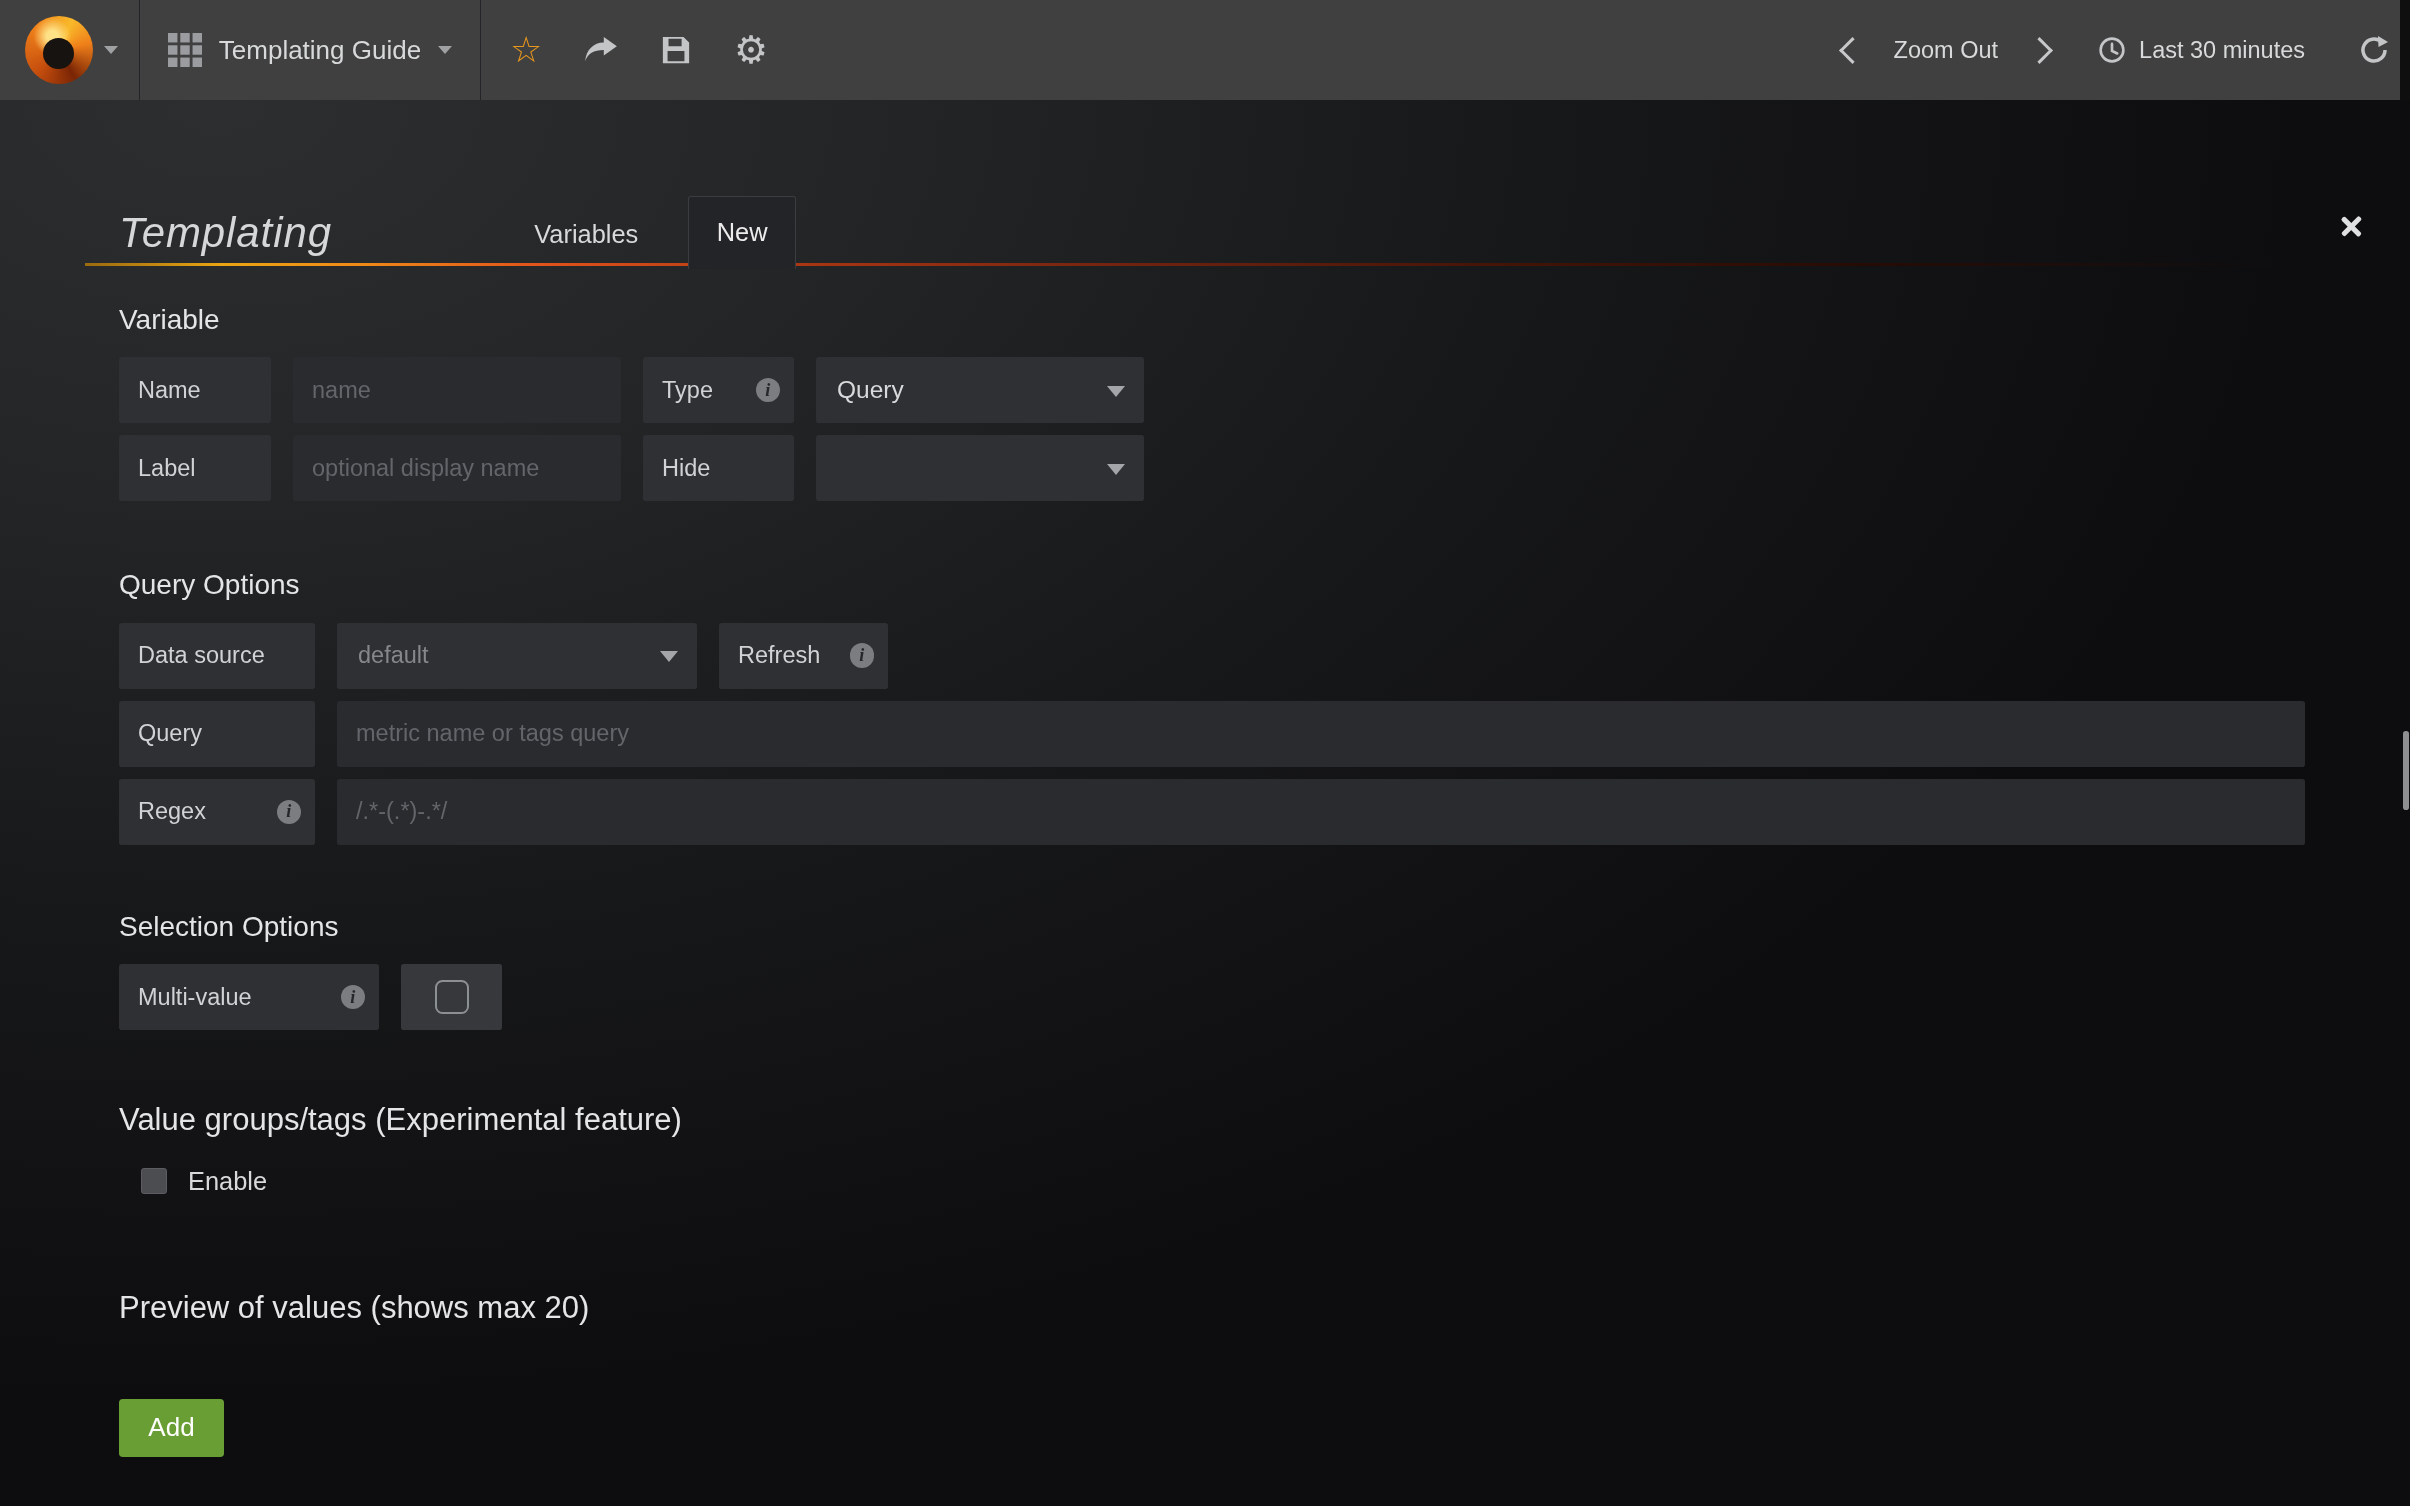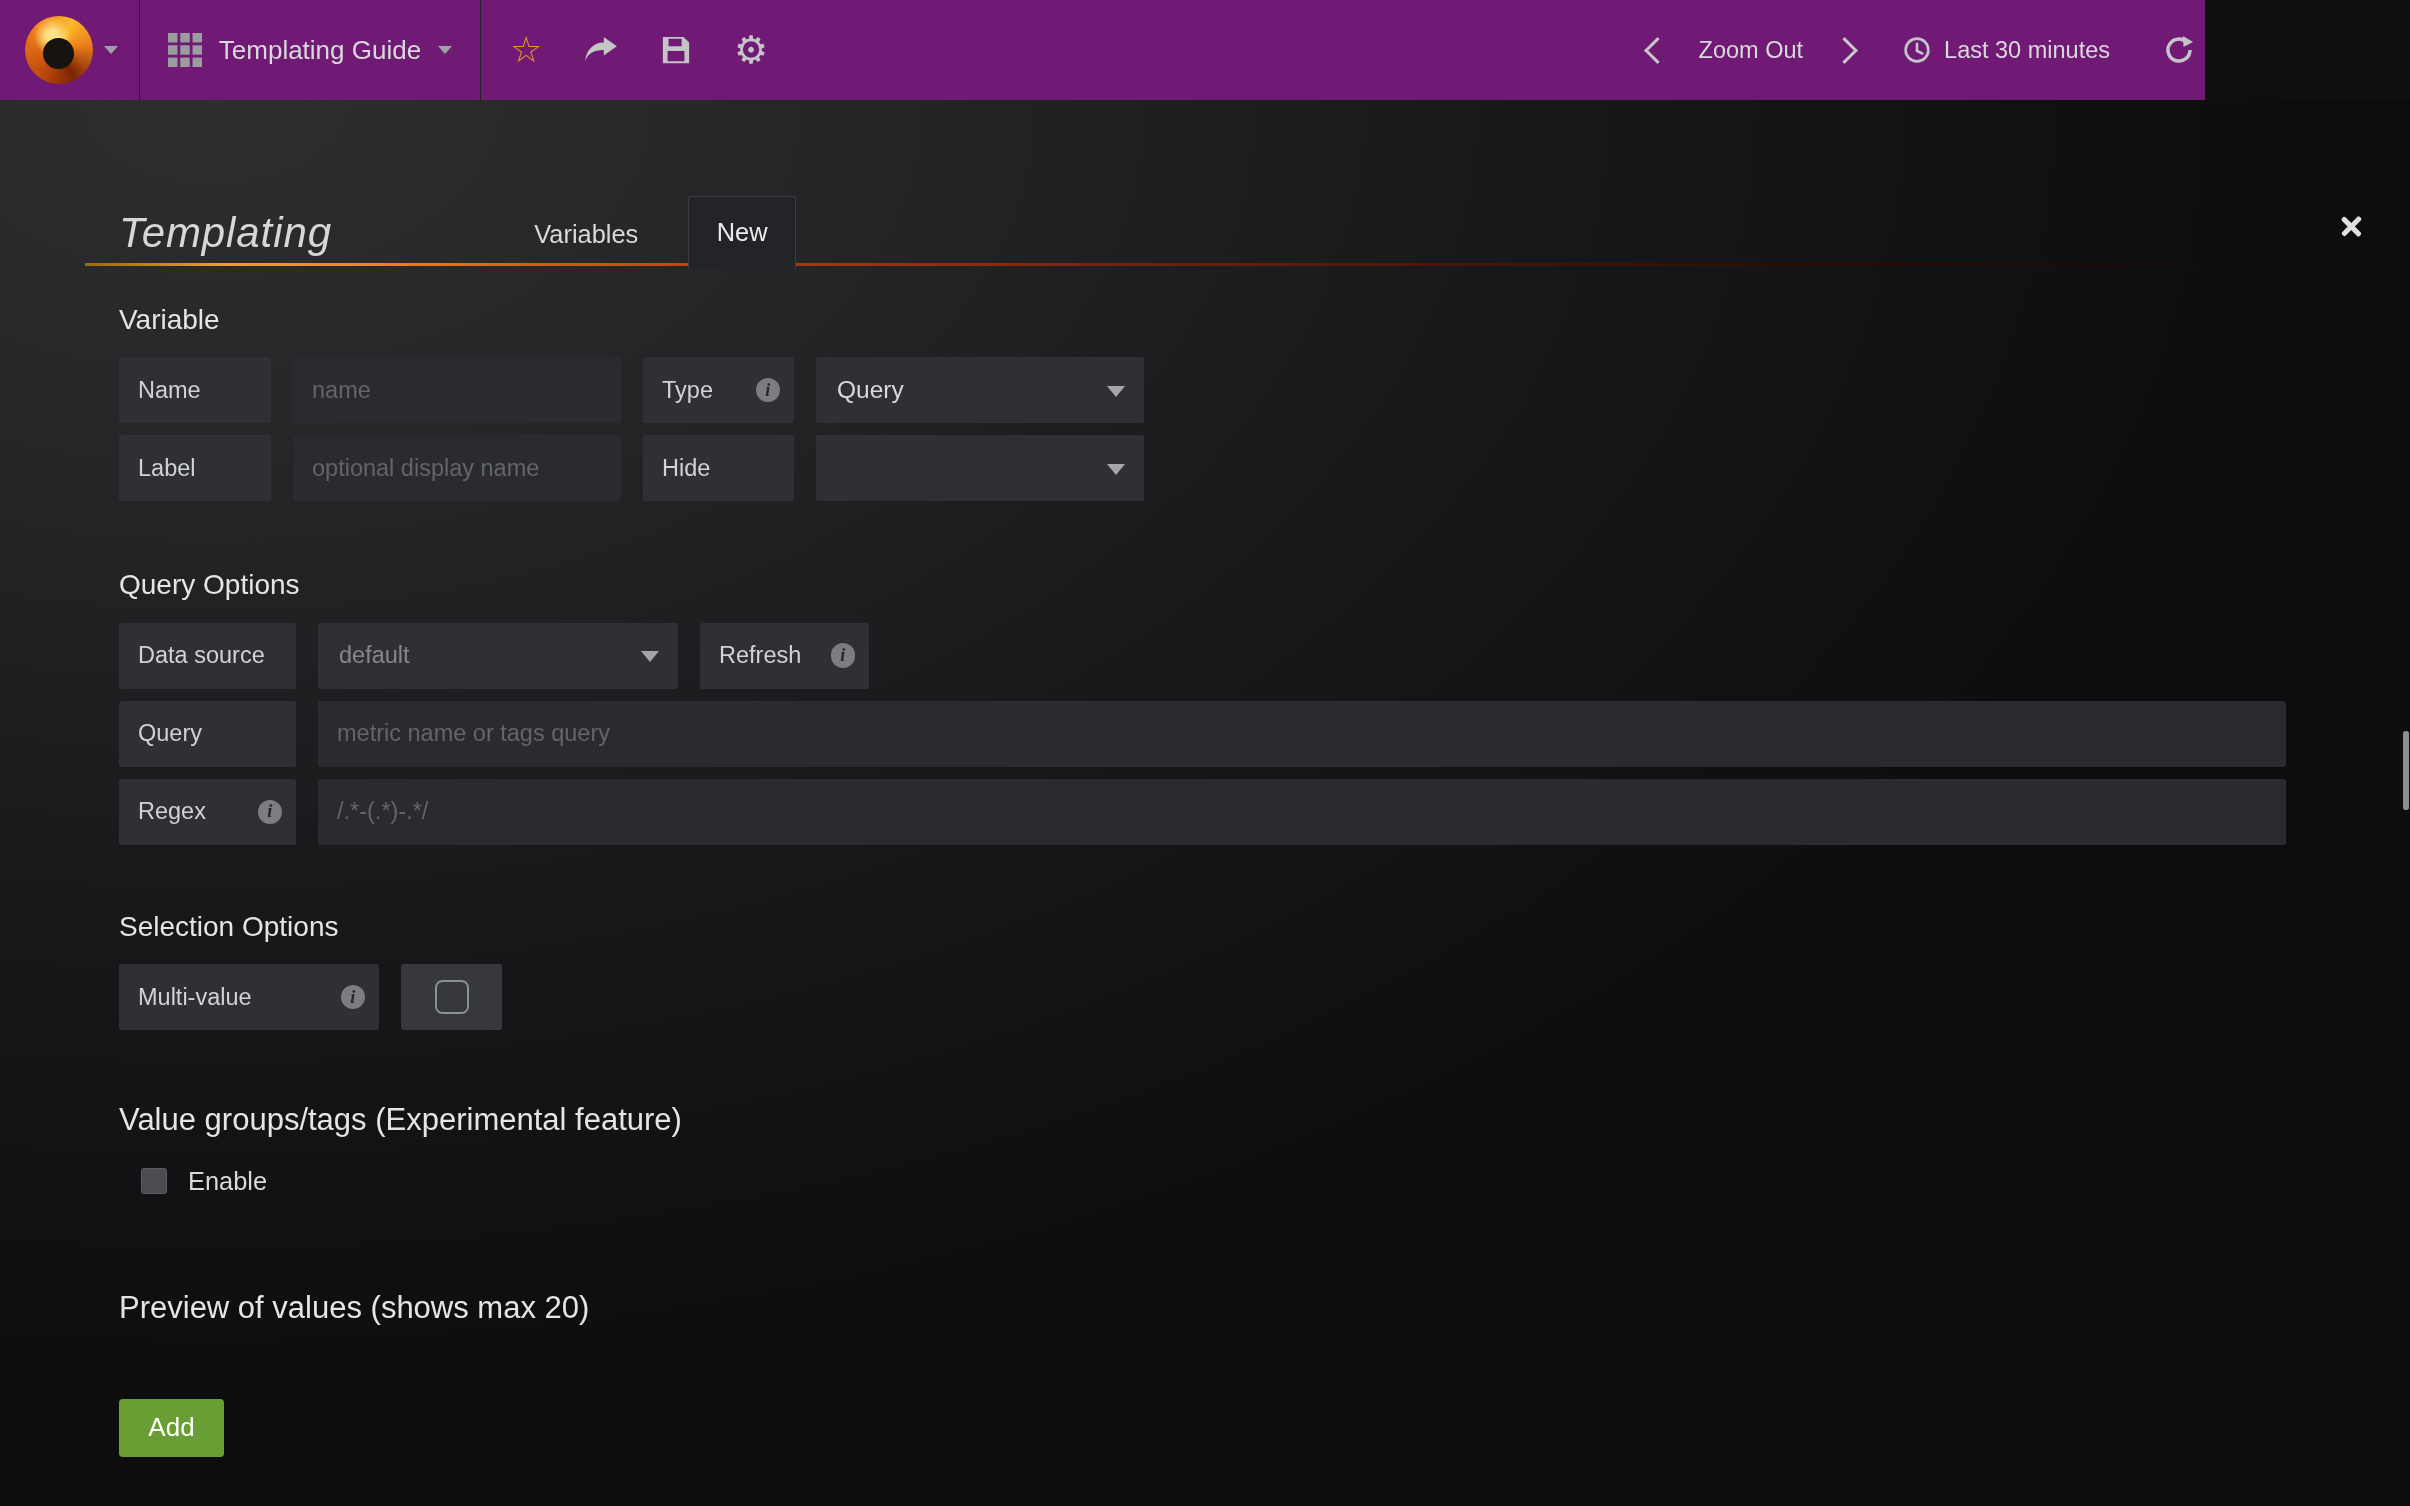--- a/index.html
+++ b/index.html
@@ -2,21 +2,21 @@
 <html style="font-size:15px"><head>
 <meta charset="utf-8">
 <style>
   html,body{margin:0;padding:0;}
   body{
     width:2411px;height:1507px;overflow:hidden;position:relative;
     background:#0f0f10;color:#d8d9da;
     font-family:"Liberation Sans",sans-serif;
   }
   
-  .navbar{position:absolute;top:0;left:0;width:2205px;height:100px;background:#701a75;display:flex;align-items:center;z-index:10;}
+  .navbar{position:absolute;top:0;left:0;width:2400px;height:100px;background:#404040;display:flex;align-items:center;z-index:10;}
   .logo-wrap{height:100%;display:flex;align-items:center;gap:11.3px;padding:0 21px 0 24.5px;border-right:0.9px solid #232427;cursor:pointer;}
   .logo{width:68px;height:68px;border-radius:50%;position:relative;overflow:hidden;
     background:
       radial-gradient(circle at 40% 30%, rgba(255,230,140,.95) 0 9%, rgba(255,230,140,0) 30%),
       conic-gradient(from 150deg, #7a2505, #c44d0d 20%, #ef7f1a 45%, #f9b92a 65%, #ef7f1a 80%, #7a2505 100%);}
   .logo::after{content:'';position:absolute;left:18px;top:21.7px;width:31px;height:31px;border-radius:50%;background:#171310;}
   .caret-sm{width:0;height:0;border-left:7.5px solid transparent;border-right:7.5px solid transparent;border-top:8.5px solid #9fa1a3;}
   .dash-nav{height:100%;display:flex;align-items:center;gap:17px;padding:0 28px;border-right:0.9px solid #232427;cursor:pointer;}
   .dash-nav .title{font-size:26px;color:#d8d9da;}
   .nav-actions{display:flex;align-items:center;padding-left:7.5px;}
@@ -74,21 +74,21 @@
     display:flex;align-items:center;justify-content:center;font-size:18px;font-style:italic;font-weight:700;
     font-family:"Liberation Serif",serif;cursor:pointer;}
   .cb-cell{width:101px;height:66px;background:#37383b;border-radius:2.8px;display:flex;align-items:center;justify-content:center;}
   .cb{width:34px;height:34px;border:2.8px solid #8d9093;border-radius:7.5px;box-sizing:border-box;cursor:pointer;background:transparent;}
   .enable-row{display:flex;align-items:center;gap:21px;margin:0 0 0 56px;height:38px;}
   .enable-cb{width:26px;height:26px;background:#4b4d51;border:0.9px solid #5b5d61;border-radius:2.8px;box-sizing:border-box;cursor:pointer;}
   .enable-label{font-size:25.4px;color:#d8d9da;}
   .add-btn{margin:73px 0 0 34px;width:105px;height:58px;background:#699e34;border:none;border-radius:3.8px;
     color:#fff;font-size:26px;font-weight:500;font-family:"Liberation Sans",sans-serif;display:flex;align-items:center;justify-content:center;cursor:pointer;}
   
-  .w161{width:152px}.w348{width:328px}.w160{width:151px}.w188{width:177px}.w382{width:360px}
+  .w161{width:152px}.w348{width:328px}.w160{width:151px}.w188{width:196px}.w382{width:360px}
   .w180{width:169px}.w2090{width:1968px}.w276{width:260px}
   
   .scroll-thumb{position:absolute;right:1.9px;top:731px;width:6.6px;height:79px;background:#8e8f90;border-radius:2.8px;z-index:20;}
 </style>
 </head>
 <body>
 
 <div class="navbar">
   <div class="logo-wrap">
     <div class="logo"></div>

